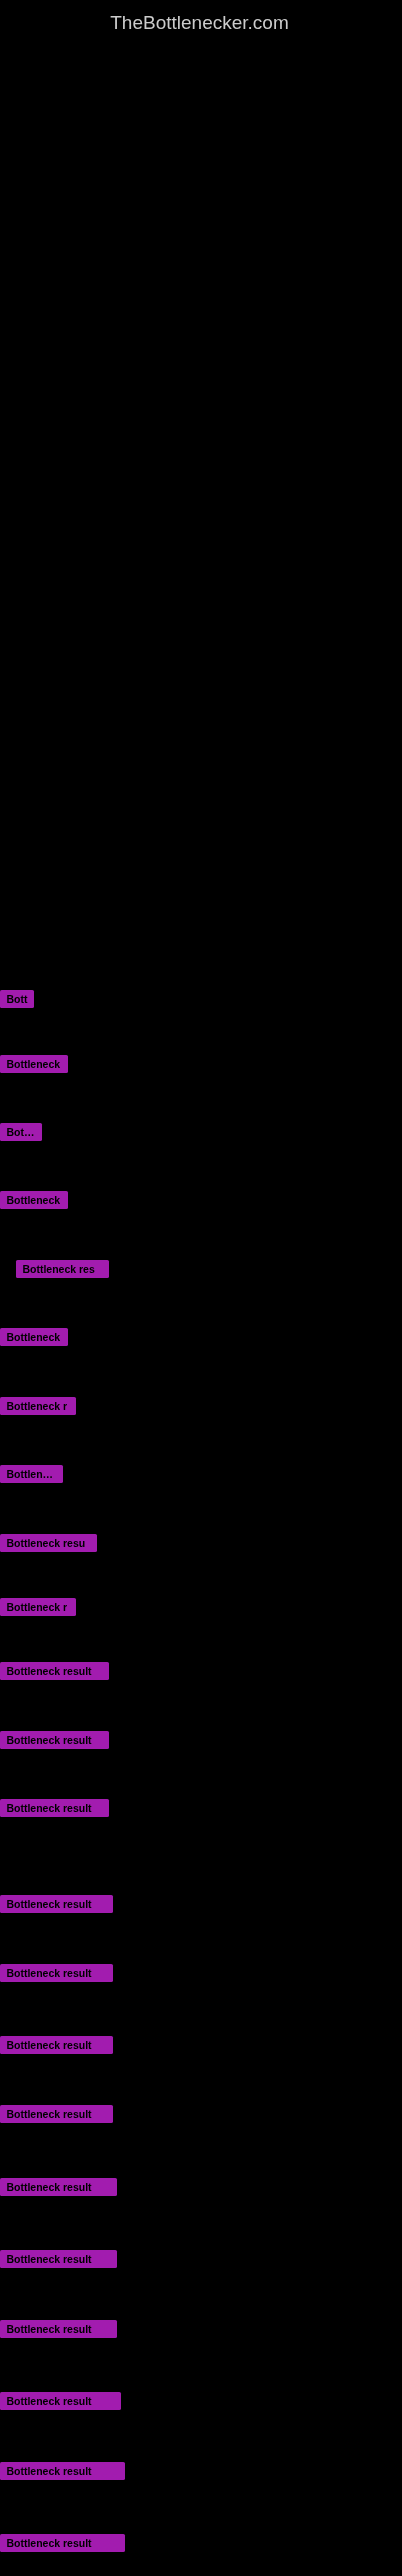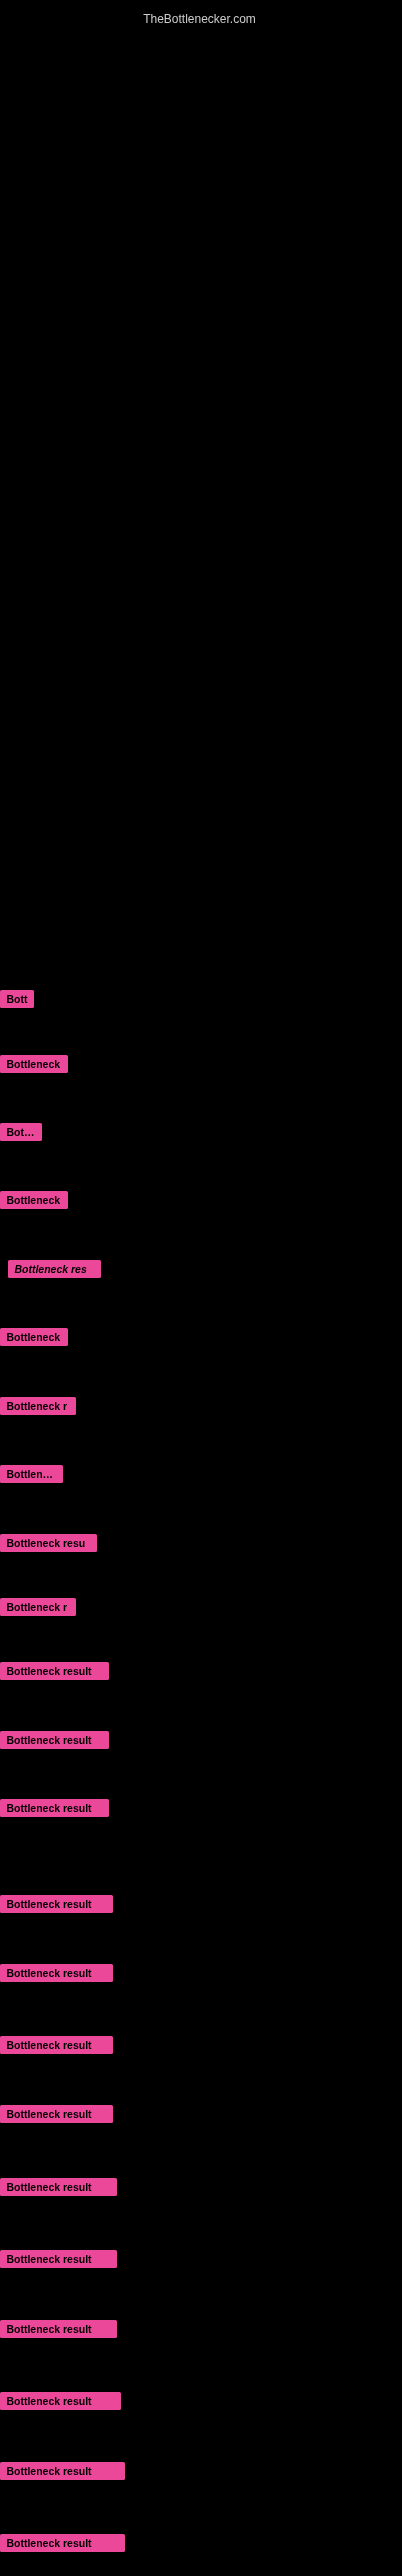--- a/index.html
+++ b/index.html
@@ -11,31 +11,31 @@
     body {
       background-color: #000000;
       width: 403px;
       min-height: 2576px;
       font-family: Arial, sans-serif;
       position: relative;
     }
 
     .site-title {
       color: #cccccc;
-      font-size: 12px;
+      font-size: 19px;
       text-align: center;
       padding: 8px 0;
       position: absolute;
       top: 4px;
       left: 0;
       right: 4px;
     }
 
     .bottleneck-label {
-      background-color: #ec4899;
+      background-color: #a21caf;
       color: #000000;
       font-size: 10.5px;
       font-weight: bold;
       padding: 3.2px 6.4px;
       display: inline-block;
       white-space: nowrap;
       overflow: hidden;
       text-overflow: ellipsis;
       border-radius: 1.6px;
       cursor: pointer;
@@ -48,21 +48,21 @@
   </style>
 </head>
 <body>
 
 <div class="site-title">TheBottlenecker.com</div>
 
 <div class="result-item" style="top: 990px; left: 0px;"><span class="bottleneck-label" style="max-width: 34px; width: 34px;">Bott</span></div>
 <div class="result-item" style="top: 1055px; left: 0px;"><span class="bottleneck-label" style="max-width: 68px; width: 68px;">Bottleneck</span></div>
 <div class="result-item" style="top: 1123px; left: 0px;"><span class="bottleneck-label" style="max-width: 42px; width: 58px;">Bottle</span></div>
 <div class="result-item" style="top: 1191px; left: 0px;"><span class="bottleneck-label" style="max-width: 68px; width: 68px;">Bottleneck</span></div>
-<div class="result-item" style="top: 1260px; left: 8px; font-style: italic;"><span class="bottleneck-label" style="max-width: 93px; width: 93px;">Bottleneck res</span></div>
+<div class="result-item" style="top: 1260px; left: 16px;"><span class="bottleneck-label" style="max-width: 93px; width: 93px;">Bottleneck res</span></div>
 <div class="result-item" style="top: 1328px; left: 0px;"><span class="bottleneck-label" style="max-width: 68px; width: 68px;">Bottleneck</span></div>
 <div class="result-item" style="top: 1397px; left: 0px;"><span class="bottleneck-label" style="max-width: 76px; width: 76px;">Bottleneck r</span></div>
 <div class="result-item" style="top: 1465px; left: 0px;"><span class="bottleneck-label" style="max-width: 63px; width: 63px;">Bottleneck</span></div>
 <div class="result-item" style="top: 1534px; left: 0px;"><span class="bottleneck-label" style="max-width: 97px; width: 97px;">Bottleneck resu</span></div>
 <div class="result-item" style="top: 1598px; left: 0px;"><span class="bottleneck-label" style="max-width: 76px; width: 76px;">Bottleneck r</span></div>
 <div class="result-item" style="top: 1662px; left: 0px;"><span class="bottleneck-label" style="max-width: 109px; width: 109px;">Bottleneck result</span></div>
 <div class="result-item" style="top: 1731px; left: 0px;"><span class="bottleneck-label" style="max-width: 109px; width: 109px;">Bottleneck result</span></div>
 <div class="result-item" style="top: 1799px; left: 0px;"><span class="bottleneck-label" style="max-width: 109px; width: 109px;">Bottleneck result</span></div>
 <div class="result-item" style="top: 1895px; left: 0px;"><span class="bottleneck-label" style="max-width: 113px; width: 113px;">Bottleneck result</span></div>
 <div class="result-item" style="top: 1964px; left: 0px;"><span class="bottleneck-label" style="max-width: 113px; width: 113px;">Bottleneck result</span></div>

